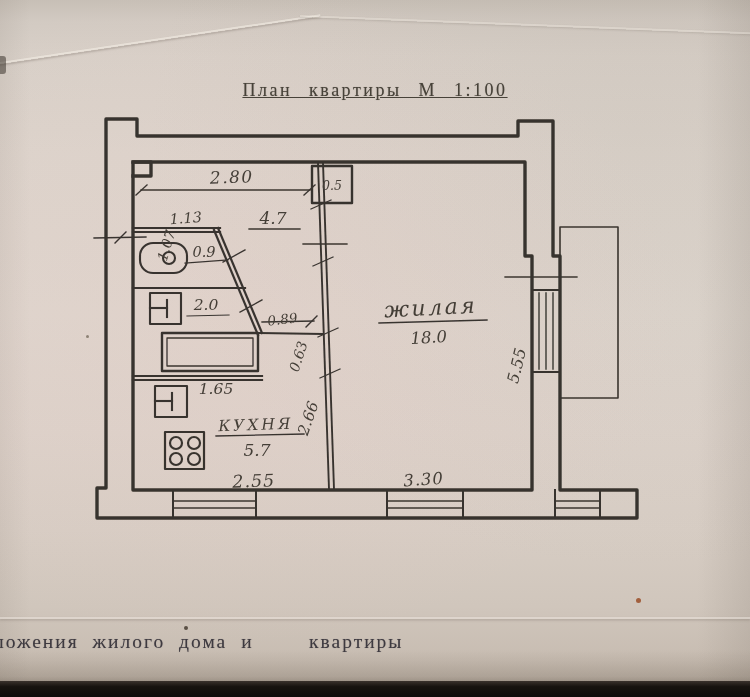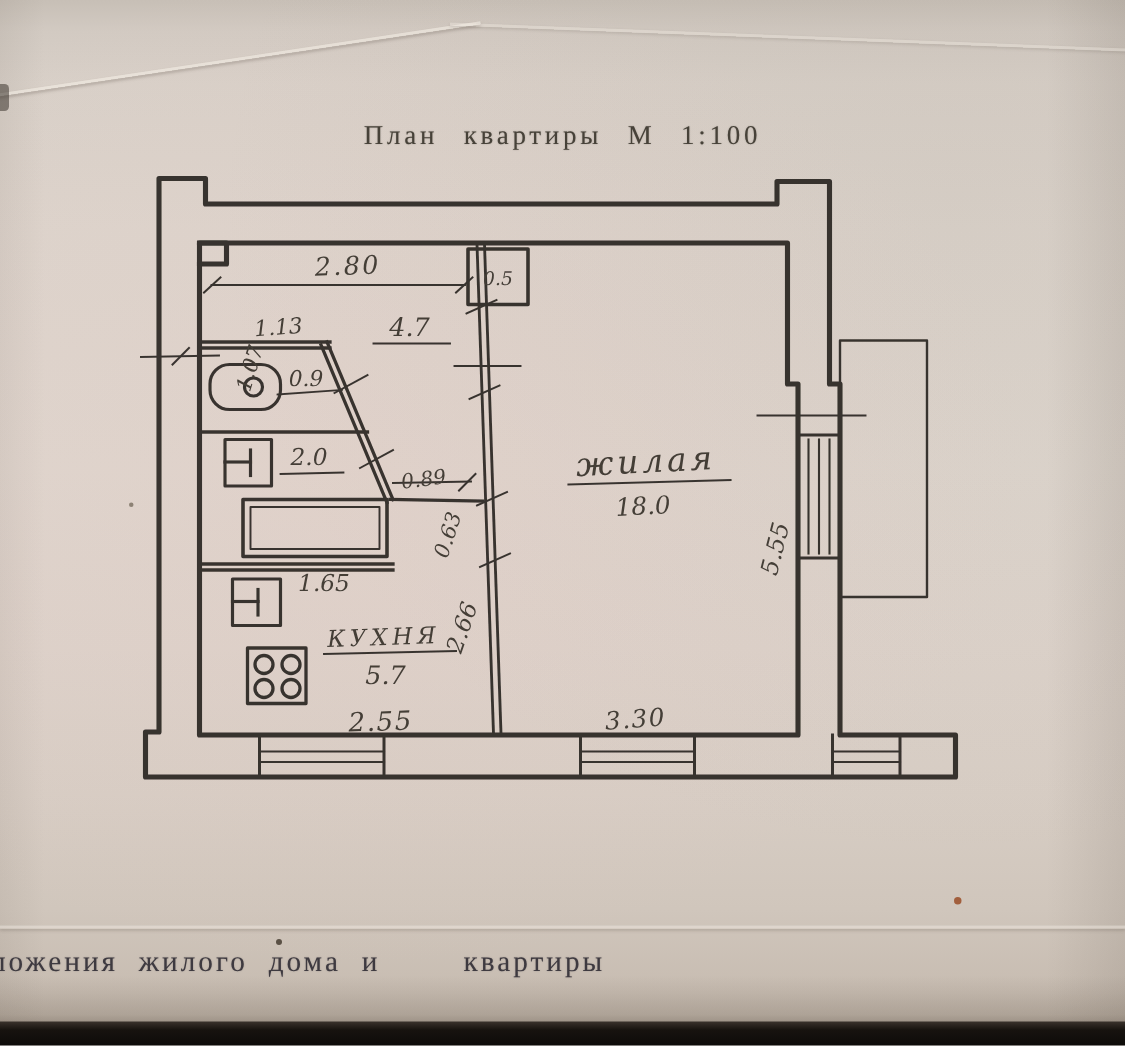--- a/index.html
+++ b/index.html
@@ -34,21 +34,21 @@
   #bottom-shade{left:0;top:650px;width:750px;height:33px;background:linear-gradient(180deg,rgba(90,78,66,0) 0%,rgba(90,78,66,0.18) 80%,rgba(70,58,48,0.3) 100%);}
   #bottom-bar{left:0;top:681px;width:750px;height:16px;background:linear-gradient(180deg,#3a322c 0%,#17130f 35%,#0d0b09 100%);}
   .speck{position:absolute;border-radius:50%;}
   #speck-1{left:184px;top:626px;width:4px;height:4px;background:#5a5045;}
   #speck-2{left:636px;top:598px;width:5px;height:5px;background:#a25f3d;}
   #speck-3{left:86px;top:335px;width:3px;height:3px;background:#8d8275;}
 
   #title{
     position:absolute;left:0;top:80px;width:750px;text-align:center;
     font-size:18px;color:#474239;letter-spacing:2.5px;word-spacing:10px;
-    white-space:pre;text-shadow:0 0 1px rgba(71,66,57,0.4);
+    white-space:pre;text-shadow:0 0 1px rgba(71,66,57,0.4);text-decoration:underline;
   }
   #footer{
     position:absolute;left:-6px;top:631px;
     font-size:19.5px;color:#3e3a40;letter-spacing:2px;word-spacing:7px;
     white-space:pre;text-shadow:0 0 1px rgba(62,58,64,0.35);
   }
   svg{position:absolute;left:0;top:0;}
   .ink{stroke:#2b2724;fill:none;stroke-linejoin:round;stroke-linecap:square;}
   .hand{font-family:"DejaVu Serif", serif;font-style:italic;fill:#38332c;stroke:none;}
 </style>

